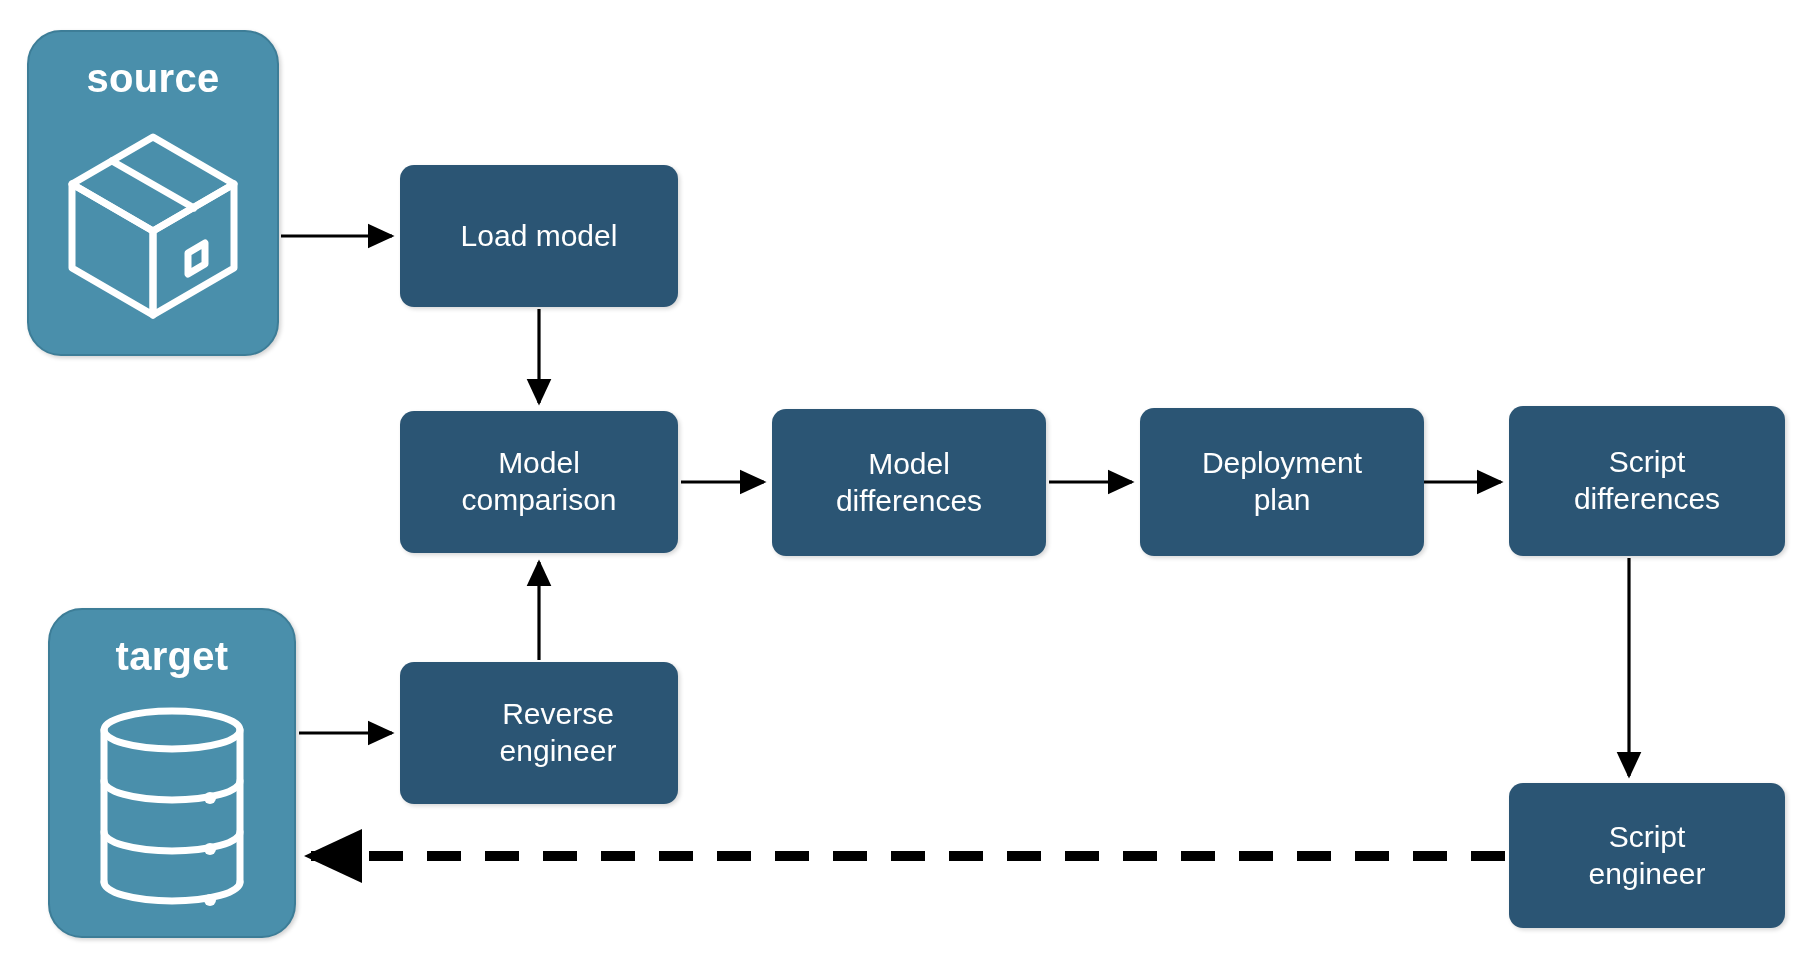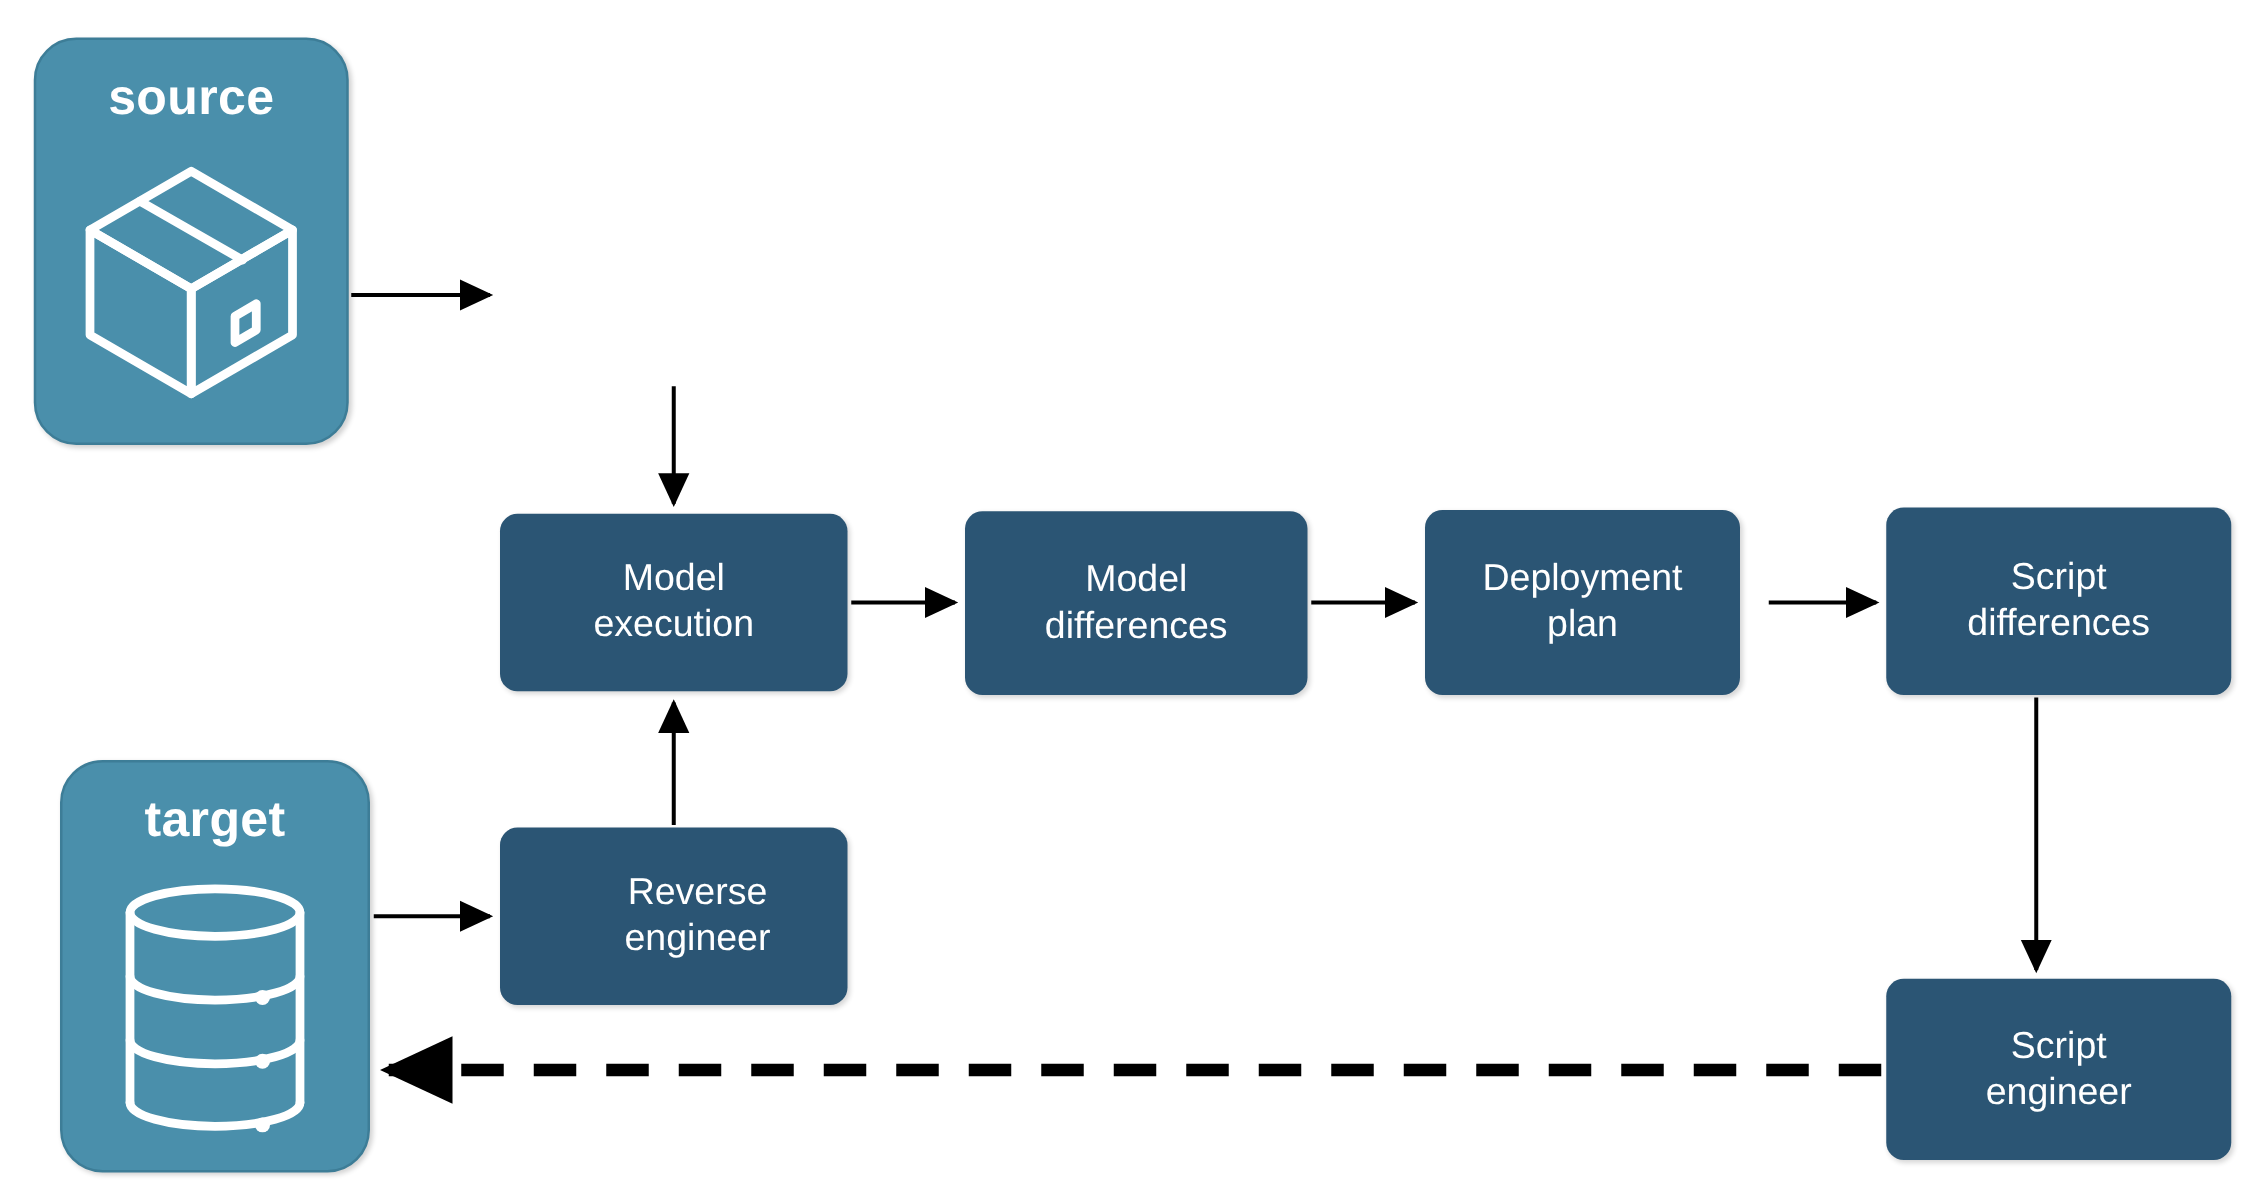--- a/index.html
+++ b/index.html
@@ -134,36 +134,39 @@
         <path d="M14 75 A68 19 0 0 0 150 75"></path>
         <path d="M14 126 A68 19 0 0 0 150 126"></path>
 
         <circle cx="120" cy="92" r="6" fill="#ffffff" stroke="none"></circle>
         <circle cx="120" cy="143" r="6" fill="#ffffff" stroke="none"></circle>
         <circle cx="120" cy="194" r="6" fill="#ffffff" stroke="none"></circle>
       </svg>
     </div>
   </div>
 
+  <div class="pbox" style="left:400px; top:165px; width:278px; height:142px;">
+    <span>Load model</span>
+  </div>
 
   <div class="pbox" style="left:400px; top:411px; width:278px; height:142px;">
     <div>
       <div>Model</div>
-      <div>execution</div>
+      <div>comparison</div>
     </div>
   </div>
 
   <div class="pbox" style="left:772px; top:409px; width:274px; height:147px;">
     <div>
       <div>Model</div>
       <div>differences</div>
     </div>
   </div>
 
-  <div class="pbox" style="left:1140px; top:408px; width:252px; height:148px;">
+  <div class="pbox" style="left:1140px; top:408px; width:284px; height:148px;">
     <div>
       <div>Deployment</div>
       <div>plan</div>
     </div>
   </div>
 
   <div class="pbox" style="left:1509px; top:406px; width:276px; height:150px;">
     <div>
       <div>Script</div>
       <div>differences</div>

